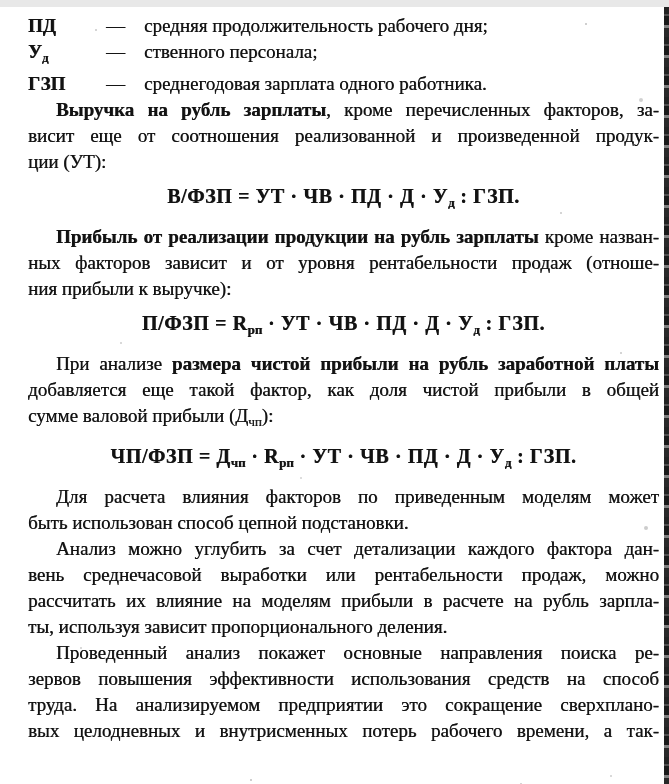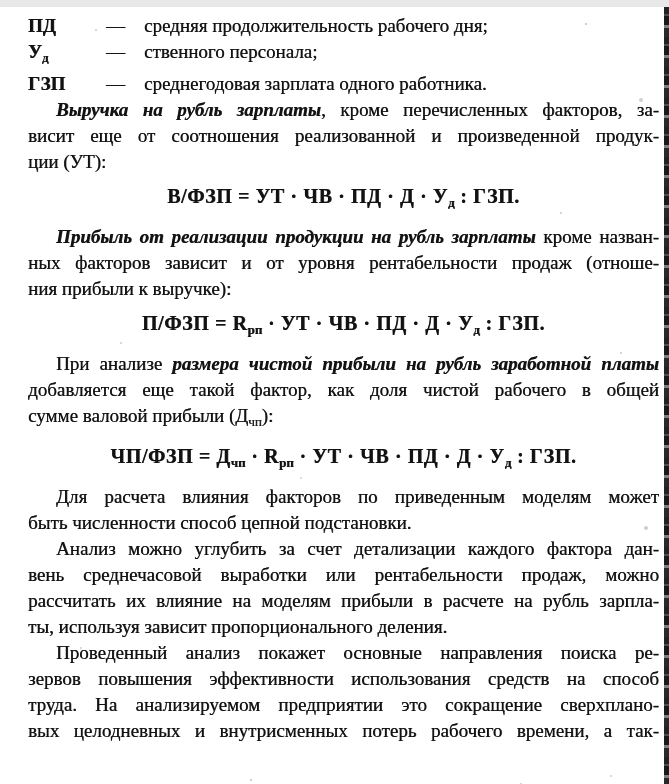--- a/index.html
+++ b/index.html
@@ -32,21 +32,21 @@
     -moz-text-align-last:justify;
     text-align-last:justify;
     white-space:normal;
   }
   .para .line:last-child,
   .def-text .line:last-child{
     -moz-text-align-last:left;
     text-align-last:left;
   }
   .para .line:first-child{text-indent:28px;}
-  .bi{font-style:italic;font-weight:bold;}
+  .bi{font-weight:bold;}
   .sub{
     font-size:13px;
     vertical-align:-4px;
     letter-spacing:0;
   }
   
   .formula{
     text-align:right;
     -moz-text-align-last:center;
     text-align-last:center;
@@ -123,27 +123,27 @@
       </div>
       <div class="formula"><span class="">В/ФЗП = УТ · ЧВ · ПД · Д · У</span><span class="sub">д</span><span class=""> : ГЗП.</span></div>
       <div class="para">
         <div class="line"><span class="bi">Прибыль от реализации продукции на рубль зарплаты</span><span class=""> кроме назван-</span></div>
         <div class="line"><span class="">ных факторов зависит и от уровня рентабельности продаж (отноше-</span></div>
         <div class="line"><span class="">ния прибыли к выручке):</span></div>
       </div>
       <div class="formula"><span class="">П/ФЗП = R</span><span class="sub">рп</span><span class=""> · УТ · ЧВ · ПД · Д · У</span><span class="sub">д</span><span class=""> : ГЗП.</span></div>
       <div class="para">
         <div class="line"><span class="">При анализе </span><span class="bi">размера чистой прибыли на рубль заработной платы</span></div>
-        <div class="line"><span class="">добавляется еще такой фактор, как доля чистой рабочего в общей</span></div>
+        <div class="line"><span class="">добавляется еще такой фактор, как доля чистой прибыли в общей</span></div>
         <div class="line"><span class="">сумме валовой прибыли (Д</span><span class="sub">чп</span><span class="">):</span></div>
       </div>
       <div class="formula"><span class="">ЧП/ФЗП = Д</span><span class="sub">чп</span><span class=""> · R</span><span class="sub">рп</span><span class=""> · УТ · ЧВ · ПД · Д · У</span><span class="sub">д</span><span class=""> : ГЗП.</span></div>
       <div class="para">
         <div class="line"><span class="">Для расчета влияния факторов по приведенным моделям может</span></div>
-        <div class="line"><span class="">быть численности способ цепной подстановки.</span></div>
+        <div class="line"><span class="">быть использован способ цепной подстановки.</span></div>
       </div>
       <div class="para">
         <div class="line"><span class="">Анализ можно углубить за счет детализации каждого фактора дан-</span></div>
         <div class="line"><span class="">вень среднечасовой выработки или рентабельности продаж, можно</span></div>
         <div class="line"><span class="">рассчитать их влияние на моделям прибыли в расчете на рубль зарпла-</span></div>
         <div class="line"><span class="">ты, используя зависит пропорционального деления.</span></div>
       </div>
       <div class="para">
         <div class="line"><span class="">Проведенный анализ покажет основные направления поиска ре-</span></div>
         <div class="line"><span class="">зервов повышения эффективности использования средств на способ</span></div>

